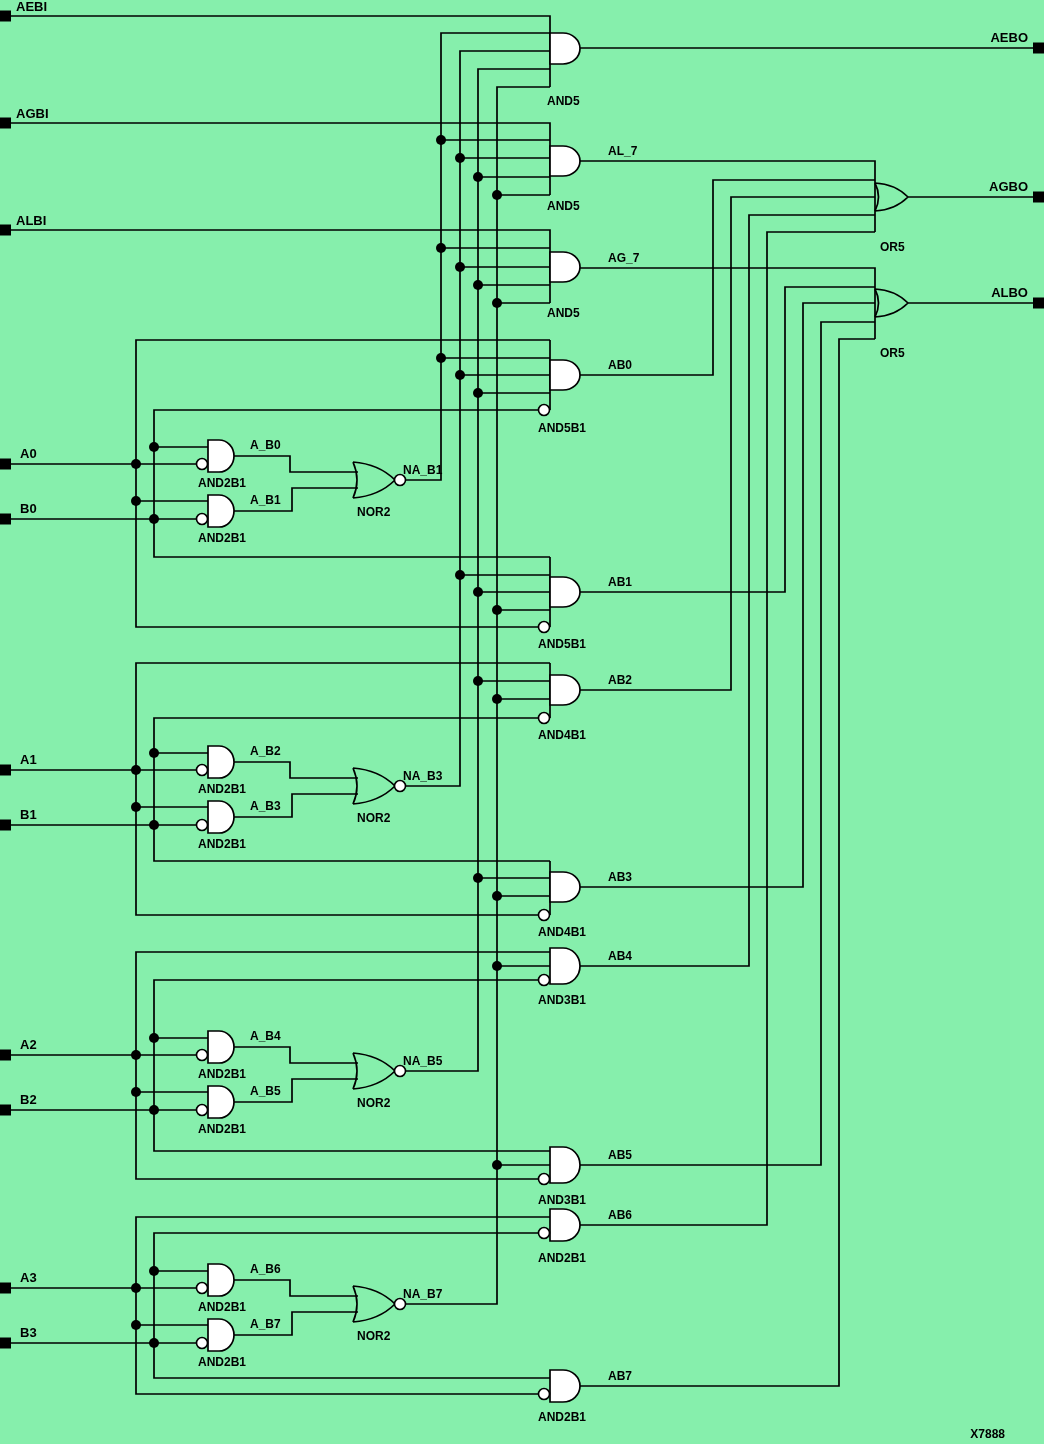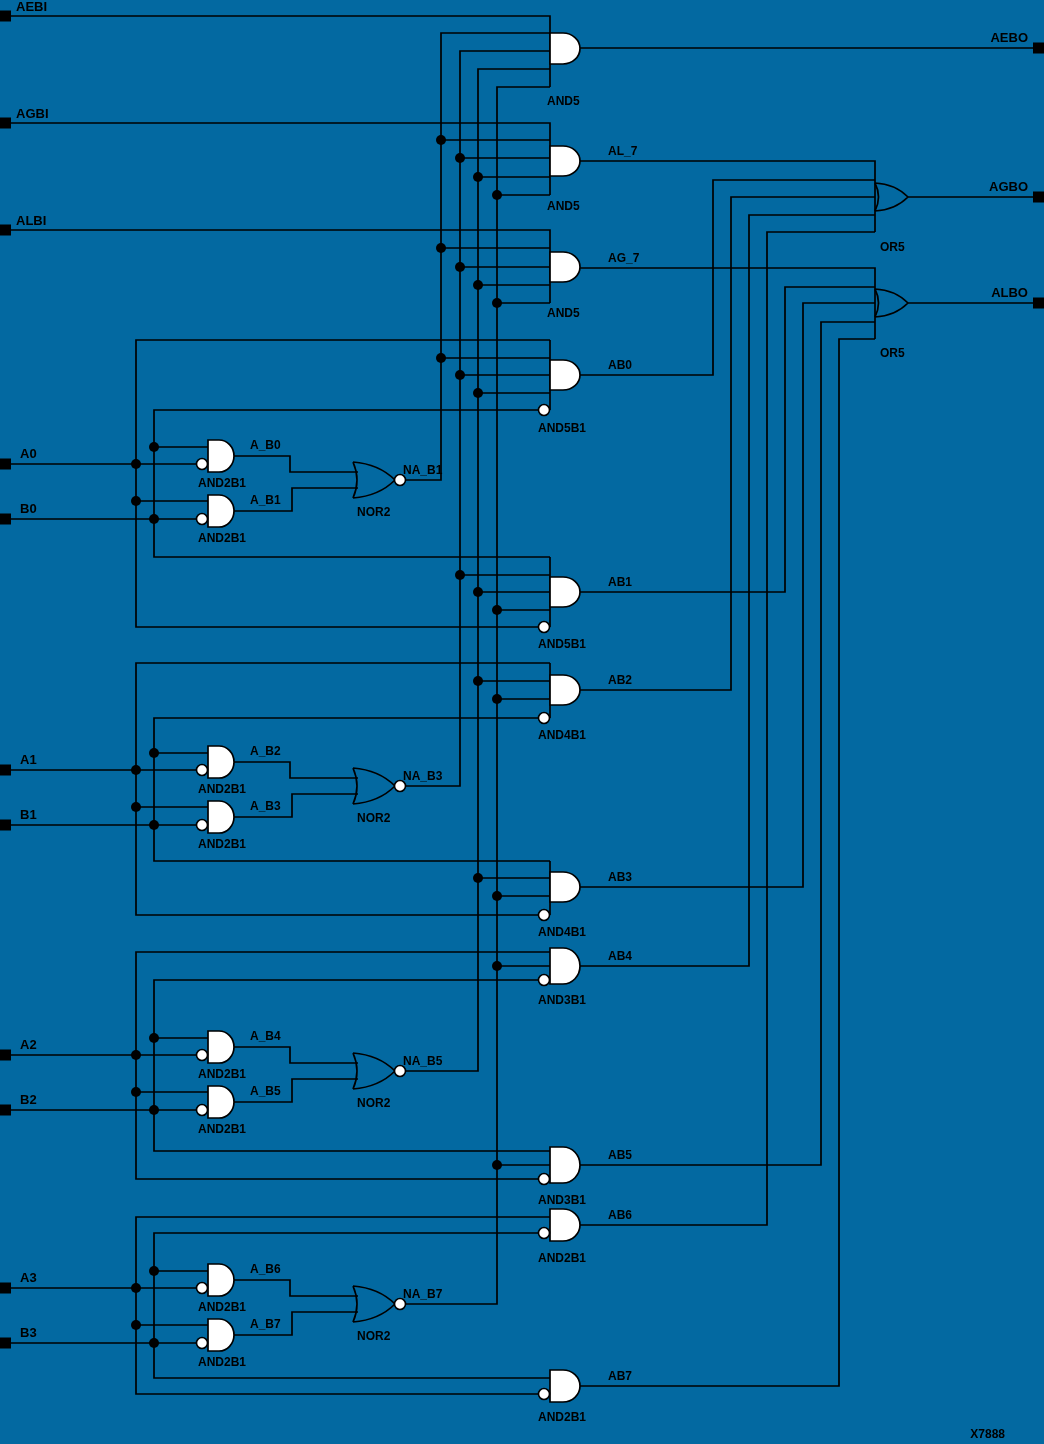--- a/index.html
+++ b/index.html
@@ -1,16 +1,16 @@
 <!DOCTYPE html>
 <html><head>
 <meta charset="utf-8">
 <style>
   html,body{margin:0;padding:0;background:#ffffff;}
-  .page{width:1044px;height:1444px;position:relative;background:#0369a1;overflow:hidden;}
+  .page{width:1044px;height:1444px;position:relative;background:#86efac;overflow:hidden;}
   svg{display:block;}
   text{font-family:"Liberation Sans","DejaVu Sans",sans-serif;font-weight:bold;font-size:13px;fill:#000000;}
   text.small{font-size:12px;}
 </style>
 </head>
 <body>
 
 <div class="page">
 <svg width="1044" height="1444" viewBox="0 0 1044 1444">
 

